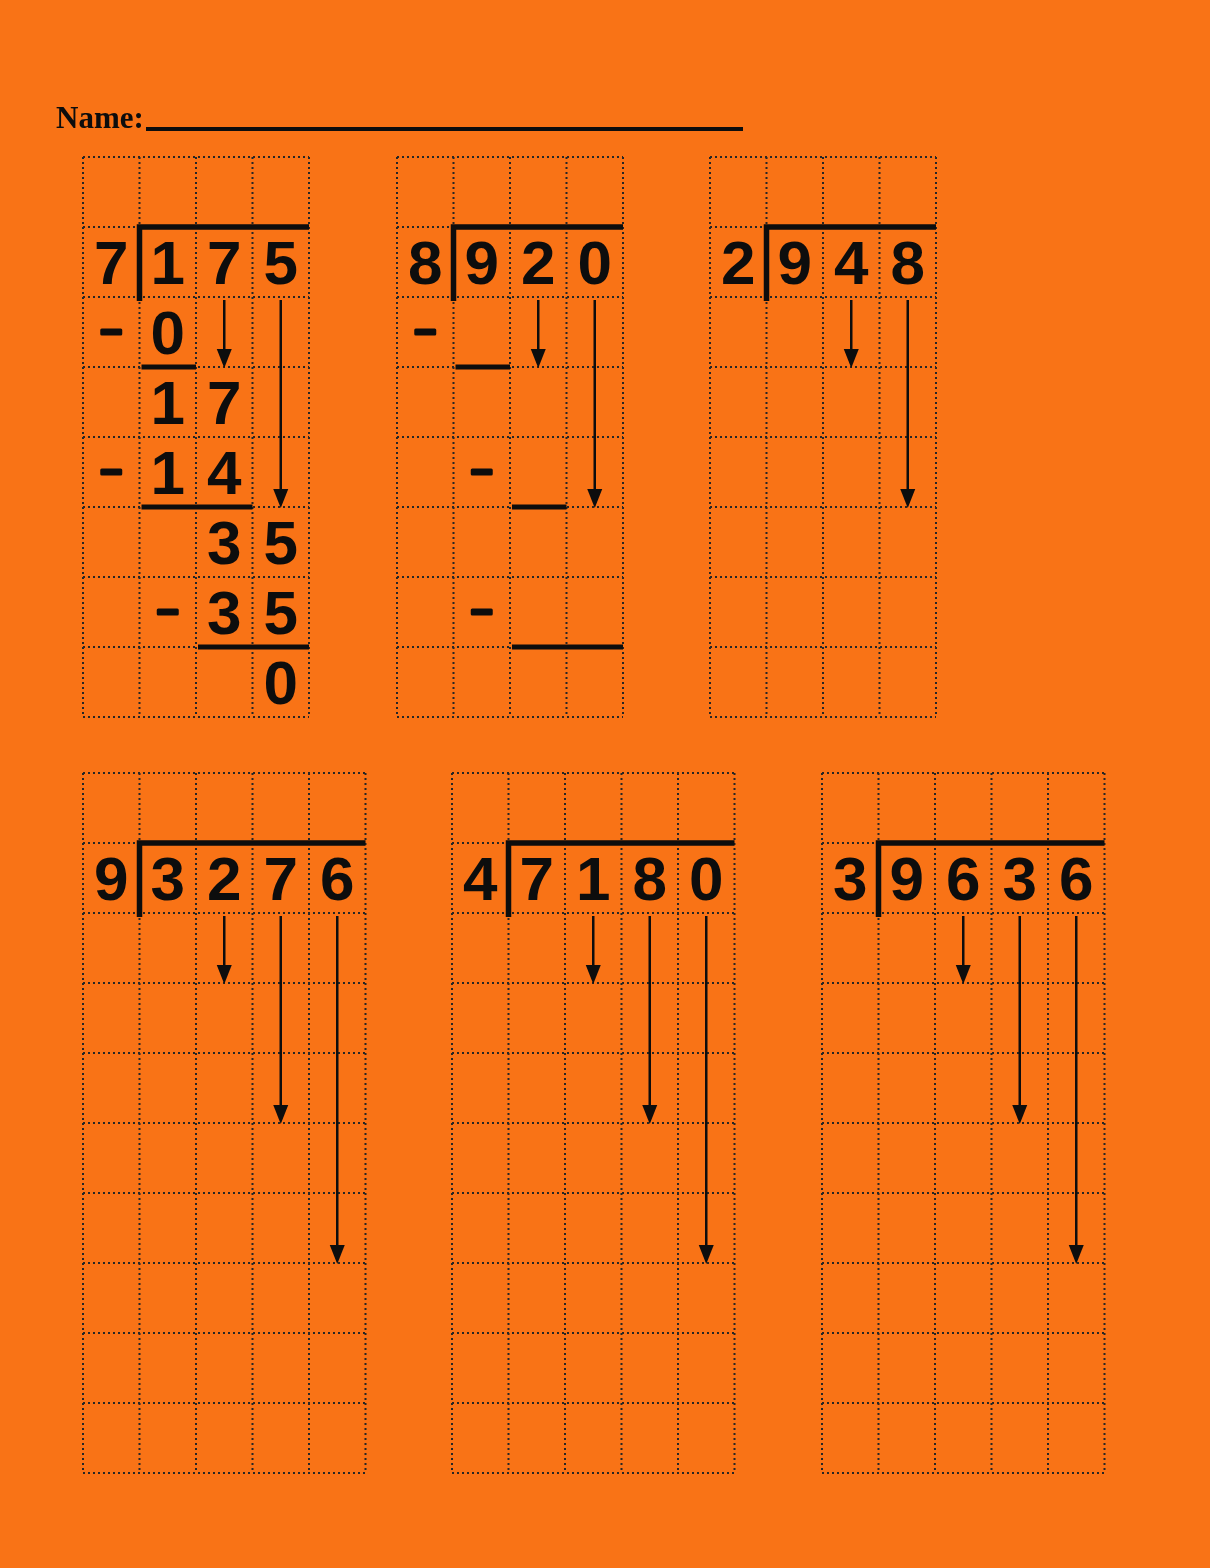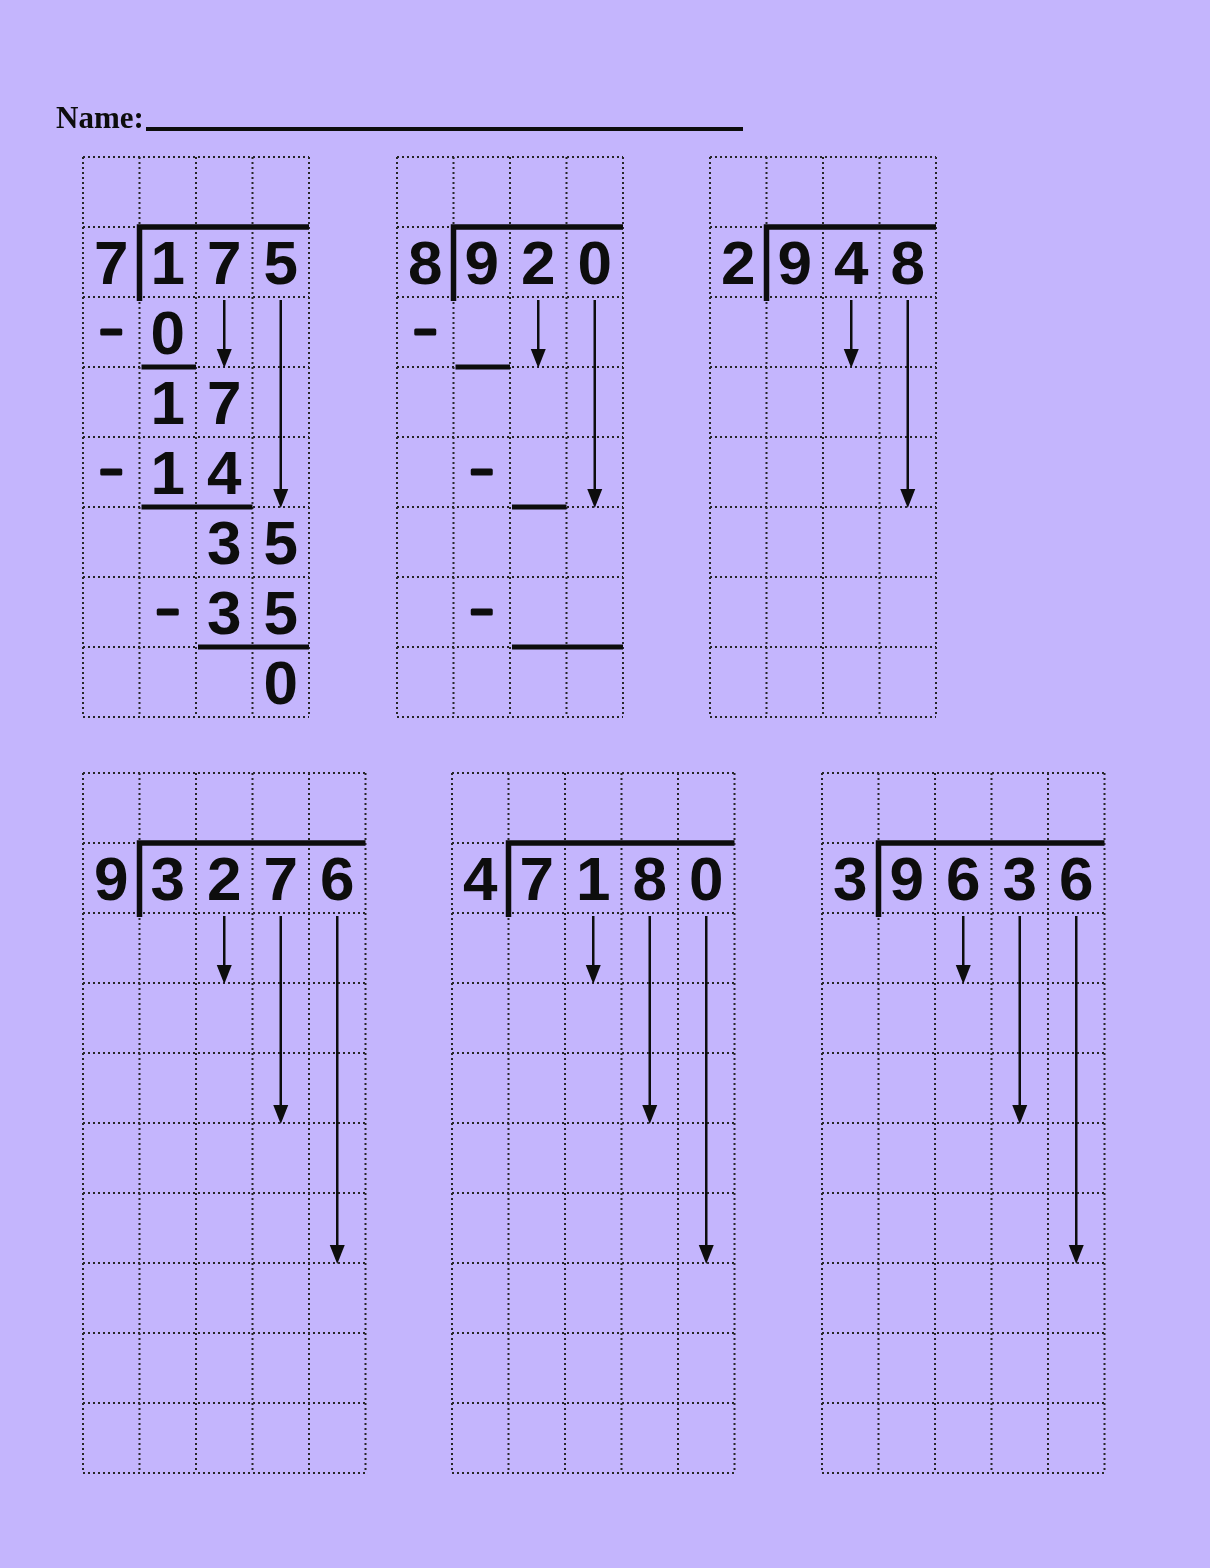--- a/index.html
+++ b/index.html
@@ -1,19 +1,19 @@
 <!DOCTYPE html>
 <html><head>
 <meta charset="utf-8">
 <style>
   html,body{margin:0;padding:0;background:#ffffff;}
   .page{
     position:relative;
     width:1210px;height:1568px;
-    background:#c4b5fd;
+    background:#f97316;
     font-family:"Liberation Sans",sans-serif;
     overflow:hidden;
   }
   .name-label{
     position:absolute;left:56px;top:100px;
     font-family:"Liberation Serif",serif;
     font-weight:bold;font-size:31px;color:#0d0d0d;
   }
   .name-line{
     position:absolute;left:146px;top:127px;

